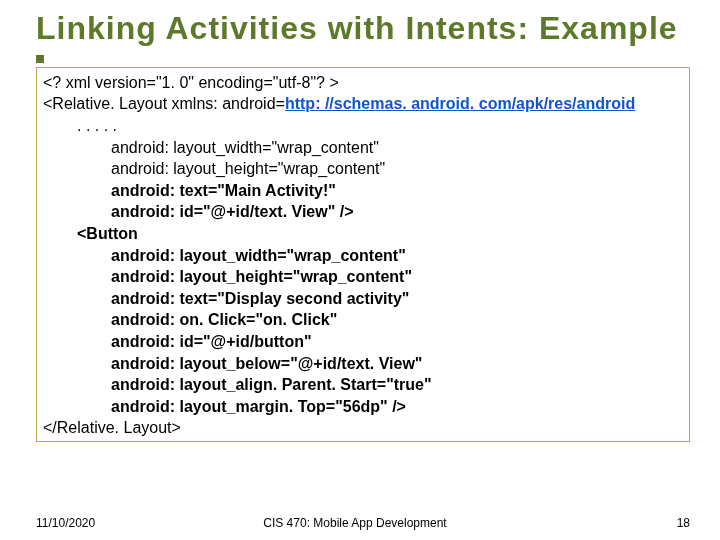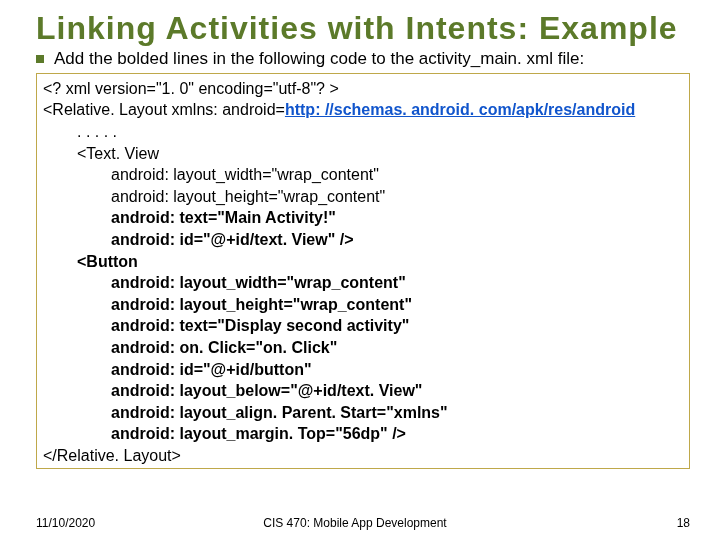--- a/index.html
+++ b/index.html
@@ -76,40 +76,38 @@
 </style>
 </head>
 <body>
 
 <div class="slide">
 
   <h1 class="title">Linking  Activities  with  Intents: Example</h1>
 
   <div class="bullet-row">
     <div class="bullet-square"></div>
-    <div class="bullet-text">Add the bolded lines in the following code to the activity_main. xml file:</div>
   </div>
 
   <div class="code-box">
     <div class="code-line">&lt;? xml version="1. 0" encoding="utf-8"? &gt;</div>
     <div class="code-line"><span>&lt;Relative. Layout xmlns: android=</span><span class="link">http: //schemas. android. com/apk/res/android</span></div>
     <div class="code-line indent1">. . . . .</div>
-    <div class="code-line indent1">&lt;Text. View</div>
     <div class="code-line indent2">android: layout_width="wrap_content"</div>
     <div class="code-line indent2">android: layout_height="wrap_content"</div>
     <div class="code-line indent2 bold">android: text="Main Activity!"</div>
     <div class="code-line indent2 bold">android: id="@+id/text. View" /&gt;</div>
     <div class="code-line indent1 bold">&lt;Button</div>
     <div class="code-line indent2 bold">android: layout_width="wrap_content"</div>
     <div class="code-line indent2 bold">android: layout_height="wrap_content"</div>
     <div class="code-line indent2 bold">android: text="Display second activity"</div>
     <div class="code-line indent2 bold">android: on. Click="on. Click"</div>
     <div class="code-line indent2 bold">android: id="@+id/button"</div>
     <div class="code-line indent2 bold">android: layout_below="@+id/text. View"</div>
-    <div class="code-line indent2 bold">android: layout_align. Parent. Start="xmlns"</div>
+    <div class="code-line indent2 bold">android: layout_align. Parent. Start="true"</div>
     <div class="code-line indent2 bold">android: layout_margin. Top="56dp" /&gt;</div>
     <div class="code-line">&lt;/Relative. Layout&gt;</div>
   </div>
 
   <div class="footer">
     <span>11/10/2020</span>
     <span class="footer-center">CIS 470: Mobile App Development</span>
     <span class="footer-right">18</span>
   </div>
 

